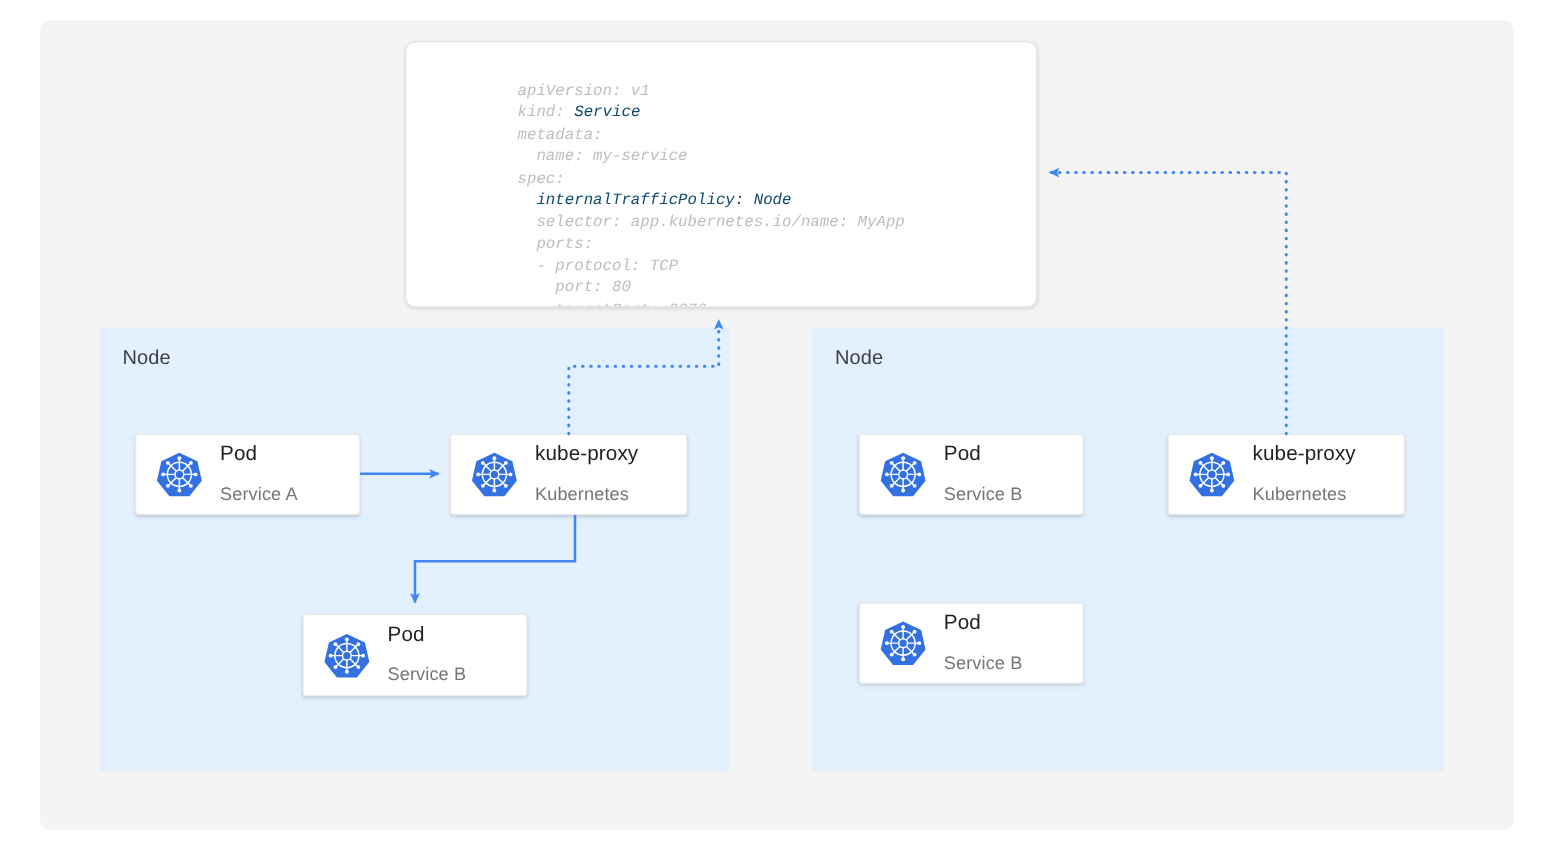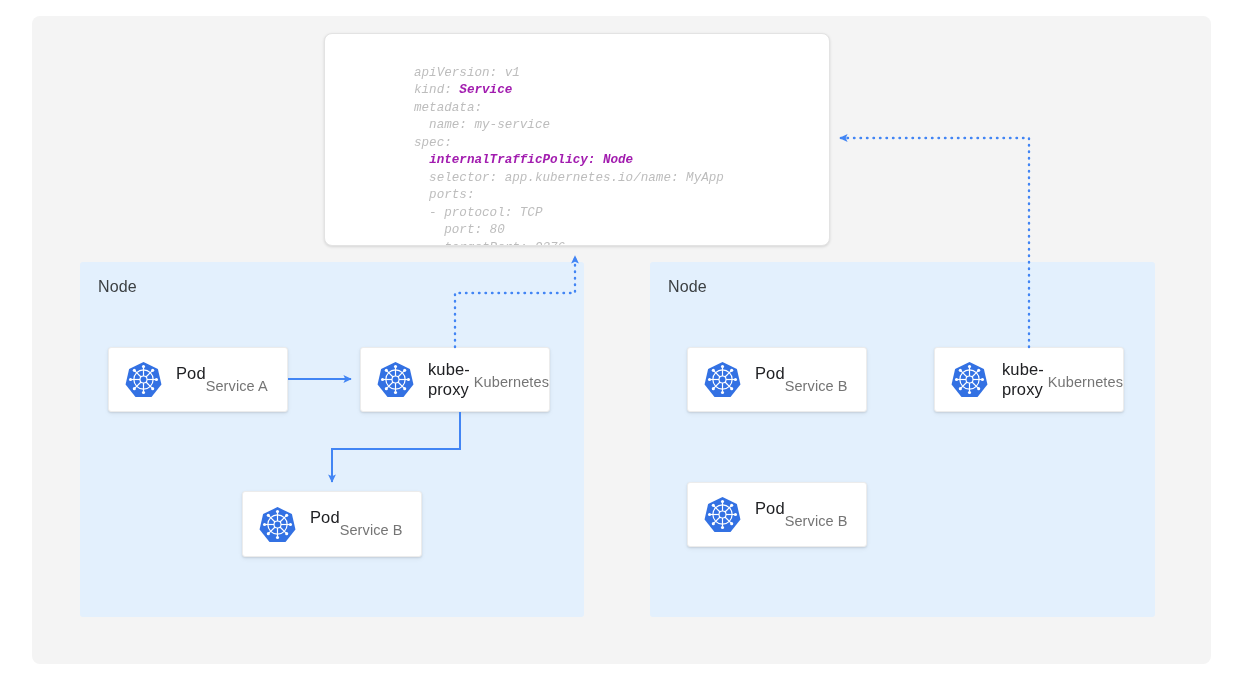--- a/index.html
+++ b/index.html
@@ -46,22 +46,22 @@
     top: 15px;
     margin: 16px;
     font-family: "Liberation Mono", "DejaVu Sans Mono", monospace;
     font-style: italic;
     font-size: 12.6px;
     line-height: 17.45px;
     color: #bdbdbd;
     white-space: pre;
   }
   #yaml-code .b {
-    font-weight: bold;
-    color: #a21caf;
+    font-weight: normal;
+    color: #0c4a6e;
   }
 
   
   .node-box {
     position: absolute;
     background: #e3f0fd;
     border-radius: 3px;
   }
   #node-left  { left: 80px;  top: 262px; width: 504px; height: 355px; }
   #node-right { left: 650px; top: 262px; width: 505px; height: 355px; }
@@ -85,21 +85,21 @@
     display: flex;
     align-items: center;
   }
   .card .k8s-logo {
     flex: 0 0 auto;
     margin-left: 16px;
     margin-right: 14px;
   }
   .card-text {
     display: flex;
-    flex-direction: row;
+    flex-direction: column;
     justify-content: center;
     line-height: 1.18;
   }
   .card-title {
     font-size: 16.5px;
     color: #202124;
     letter-spacing: 0.1px;
   }
   .card-sub {
     font-size: 14.5px;

